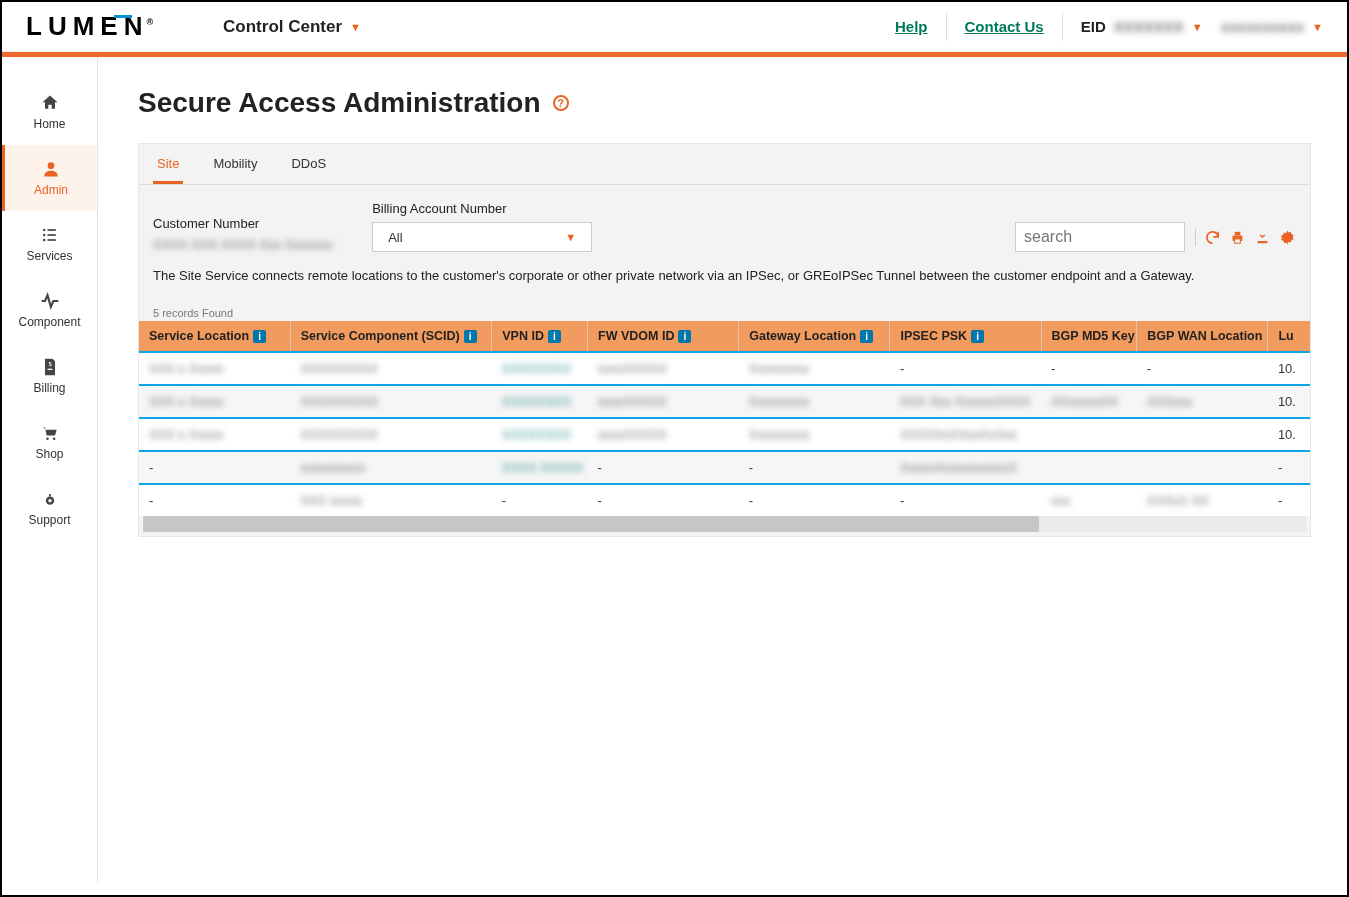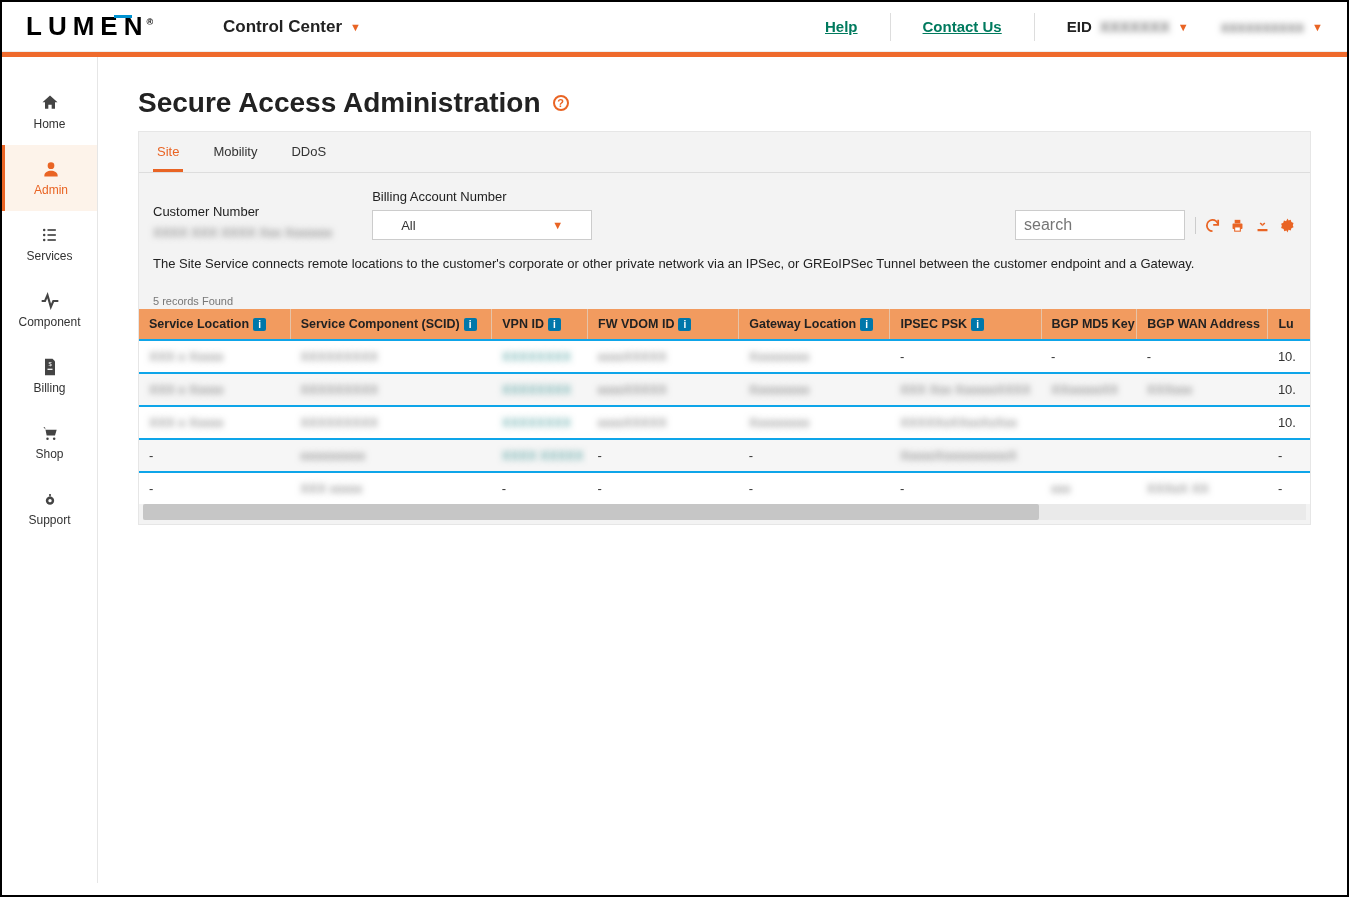--- a/index.html
+++ b/index.html
@@ -4,46 +4,46 @@
 <style>
   * { box-sizing: border-box; margin: 0; padding: 0; }
   body { font-family: Arial, Helvetica, sans-serif; font-size: 13px; color: #333; background:#fff; }
   .frame { border: 2px solid #000; width: 1349px; height: 897px; position: relative; overflow: hidden; background:#fff;}
   
   .topbar { height: 50px; display:flex; align-items:center; padding: 0 24px; border-bottom:1px solid #eee; }
   .logo { font-size: 26px; font-weight: 700; letter-spacing: 6px; color:#000; position:relative;}
   .logo .e-bar { position:absolute; top:4px; left:88px; width:18px; height:3px; background:#0092d1;}
   .app-switch { margin-left: 70px; font-size:17px; font-weight:600; color:#222; cursor:pointer; display:flex; align-items:center; gap:8px;}
   .spacer { flex:1; }
-  .toplinks { display:flex; align-items:center; gap:32px; font-size:15px;}
+  .toplinks { display:flex; align-items:center; gap:18px; font-size:15px;}
   .toplinks a { color:#007a5e; font-weight:700; text-decoration:underline; cursor:pointer;}
   .divider-v { width:1px; height:28px; background:#ddd; }
   .eid-block { display:flex; align-items:center; gap:8px; color:#222; font-weight:600;}
   .blur { color: transparent; text-shadow: 0 0 6px rgba(0,0,0,0.55); user-select:none;}
   .blur-teal { color: transparent; text-shadow: 0 0 6px rgba(0,120,120,0.8);}
   .orange-caret { color:#e96424; font-size:11px;}
   .orange-line { height:5px; background:#ef6a2c; width:100%; }
   
   .body-row { display:flex; height: calc(100% - 67px);}
   .sidebar { width: 96px; background:#fff; border-right:1px solid #e6e6e6; padding-top:22px;}
   .side-item { display:flex; flex-direction:column; align-items:center; gap:4px; padding:14px 0; cursor:pointer; color:#333; font-size:12px; font-weight:500;}
   .side-item.active { background:#fdf3ea; color:#e96424; border-left:3px solid #e96424;}
   .side-item svg { width:20px; height:20px; }
   .main { flex:1; padding: 30px 36px 20px 40px; overflow:hidden; background:#fff;}
-  .page-title { font-size:28px; font-weight:800; color:#222; display:flex; align-items:center; gap:12px; margin-bottom:12px;}
+  .page-title { font-size:28px; font-weight:800; color:#222; display:flex; align-items:center; gap:12px; margin-bottom:24px;}
   .help-circ { width:16px; height:16px; border:2px solid #e96424; border-radius:50%; display:inline-flex; align-items:center; justify-content:center; color:#e96424; font-size:11px; font-weight:700;}
   
   .panel { background:#f3f3f3; border:1px solid #e6e6e6;}
   .tabs { display:flex; gap:26px; padding: 0 14px; border-bottom:1px solid #ddd;}
   .tab { padding:12px 4px 10px; font-size:13px; color:#333; cursor:pointer;}
   .tab.active { color:#e96424; border-bottom:3px solid #e96424; font-weight:500;}
   .filters { display:flex; align-items:flex-end; padding: 16px 14px 12px; gap:40px;}
   .filt-col { display:flex; flex-direction:column; gap:6px;}
   .filt-label { font-size:13px; color:#222;}
-  .select-box { width:220px; height:30px; background:#fff; border:1px solid #ccc; display:flex; align-items:center; justify-content:space-between; padding:0 28px; font-size:13px; cursor:pointer;}
+  .select-box { width:220px; height:30px; background:#fff; border:1px solid #ccc; display:flex; align-items:center; justify-content:space-between; padding:0 15px; font-size:13px; cursor:pointer;}
   .filters-right { margin-left:auto; display:flex; align-items:center; gap:10px;}
   .search-box { width:170px; height:30px; background:#fff; border:1px solid #ccc; display:flex; align-items:center; padding:0 8px;}
   .search-box input { border:none; outline:none; flex:1; font-size:16px; background:transparent;}
   .toolbar-icons { display:flex; align-items:center; gap:8px; color:#e96424; padding-left:8px; border-left:1px solid #ccc;}
   .toolbar-icons span { cursor:pointer; display:inline-flex;}
   .desc { padding: 4px 14px 14px; font-size:13px; color:#222;}
   .found { padding: 10px 14px 2px; font-size:11px; color:#777;}
   
   .tbl-wrap { overflow-x:hidden; position:relative;}
   table { border-collapse:collapse; width: 1200px; table-layout:fixed;}
@@ -227,21 +227,21 @@
               </colgroup>
             <thead>
               <tr>
                 <th><span>Service Location</span><span class="info">i</span></th>
                 <th><span>Service Component (SCID)</span><span class="info">i</span></th>
                 <th><span>VPN ID</span><span class="info">i</span></th>
                 <th><span>FW VDOM ID</span><span class="info">i</span></th>
                 <th><span>Gateway Location</span><span class="info">i</span></th>
                 <th><span>IPSEC PSK</span><span class="info">i</span></th>
                 <th><span>BGP MD5 Key</span></th>
-                <th><span>BGP WAN Address</span></th>
+                <th><span>BGP WAN Location</span></th>
                 <th><span>Lu</span></th>
               </tr>
             </thead>
             <tbody id="tbody">
                 <tr>
                   <td><span class="blur">XXX x Xxxxx</span></td>
                   <td><span class="blur">XXXXXXXXX</span></td>
                   <td><span class="blur-teal">XXXXXXXX</span></td>
                   <td><span class="blur">xxxxXXXXX</span></td>
                   <td><span class="blur">Xxxxxxxxx</span></td>

